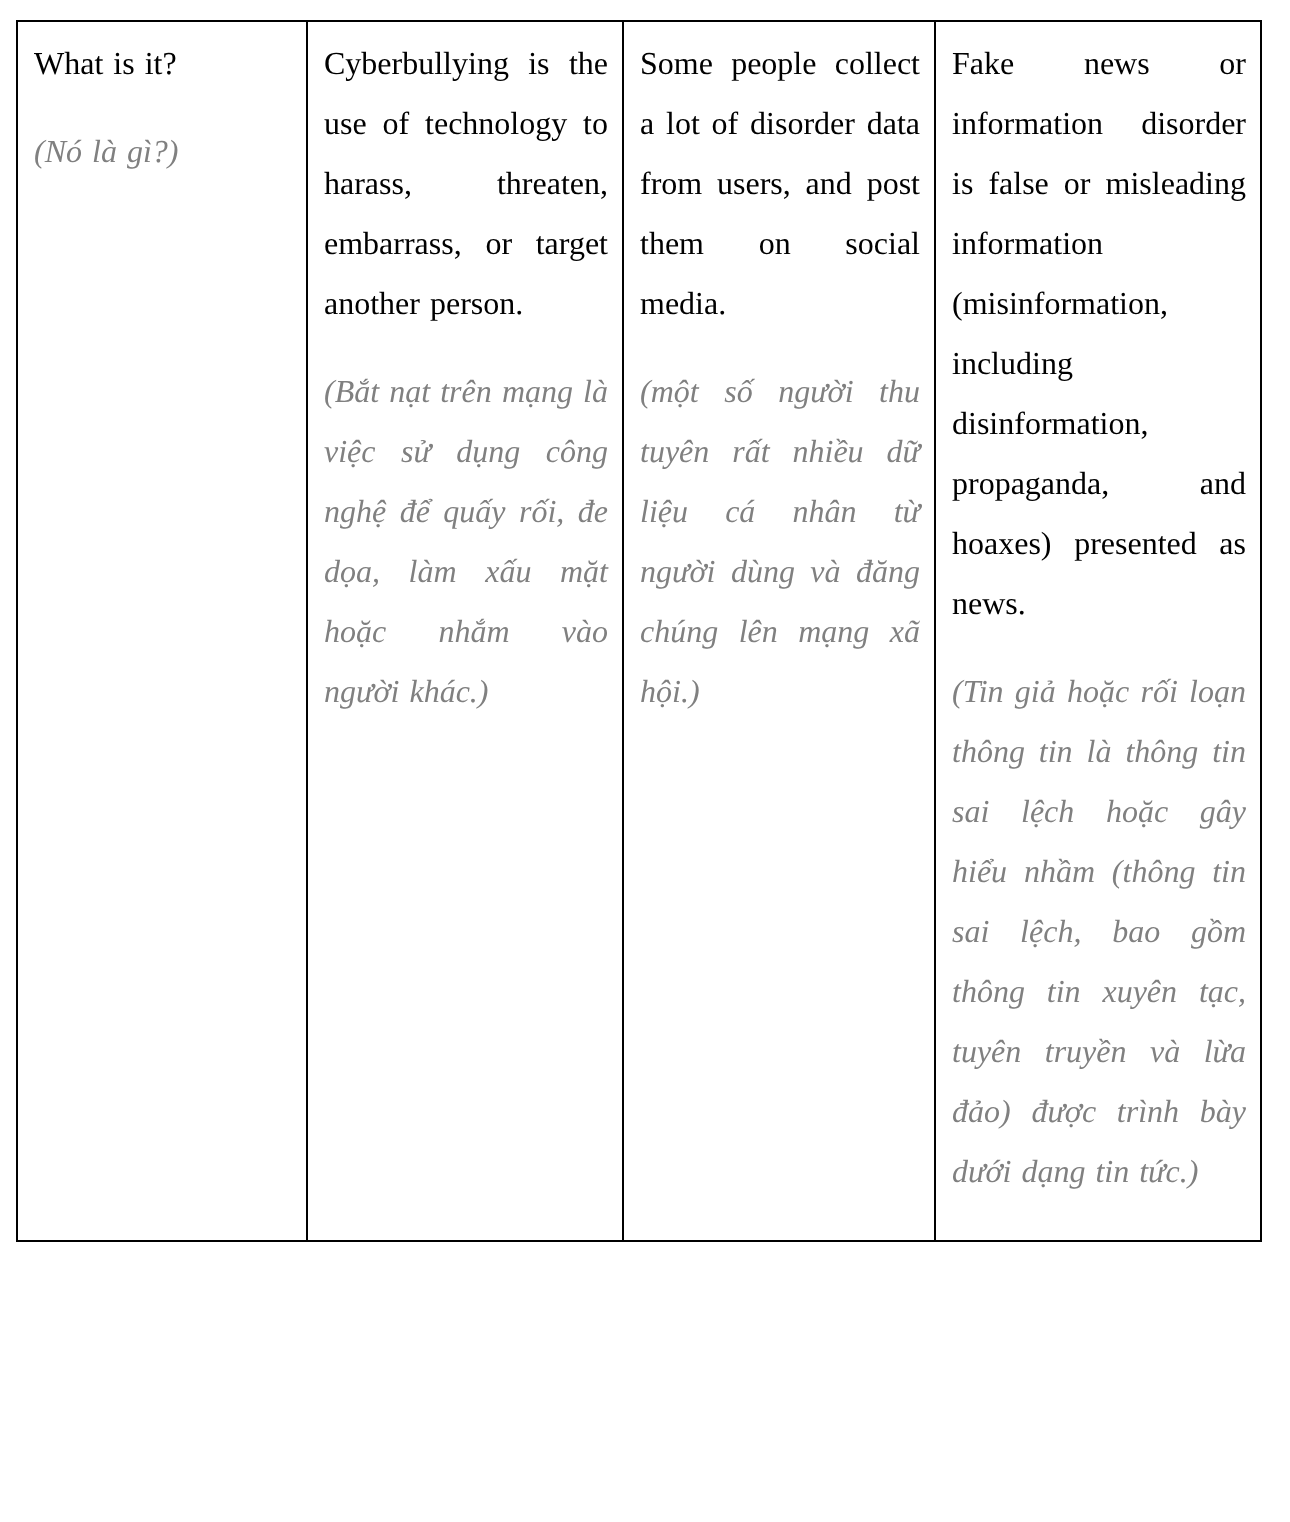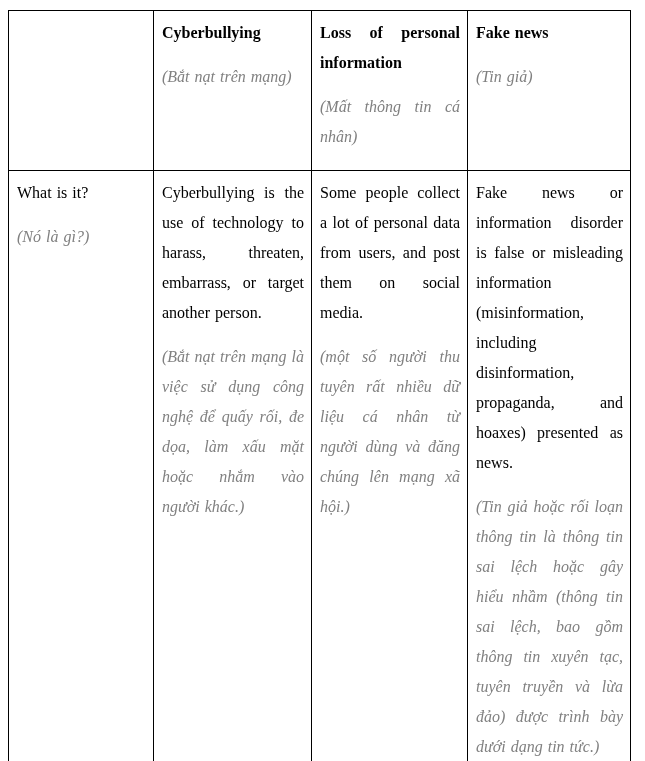--- a/index.html
+++ b/index.html
@@ -42,46 +42,31 @@
 
 <div class="doc-page">
   <table class="compare-table">
     <colgroup>
       <col style="width:145px">
       <col style="width:158px">
       <col style="width:156px">
       <col style="width:163px">
     </colgroup>
     <tbody>
-      <tr class="header-row">
-        <td></td>
-        <td>
-          <p class="para term">Cyberbullying</p>
-          <p class="para vi just">(Bắt nạt trên mạng)</p>
-        </td>
-        <td>
-          <p class="para term just">Loss of personal information</p>
-          <p class="para vi just">(Mất thông tin cá nhân)</p>
-        </td>
-        <td>
-          <p class="para term">Fake news</p>
-          <p class="para vi">(Tin giả)</p>
-        </td>
-      </tr>
       <tr class="body-row">
         <td>
           <p class="para">What is it?</p>
           <p class="para vi">(Nó là gì?)</p>
         </td>
         <td>
           <p class="para just">Cyberbullying is the use of technology to harass, threaten, embarrass, or target another person.</p>
           <p class="para vi just">(Bắt nạt trên mạng là việc sử dụng công nghệ để quấy rối, đe dọa, làm xấu mặt hoặc nhắm vào người khác.)</p>
         </td>
         <td>
-          <p class="para just">Some people collect a lot of personal data from users, and post them on social media.</p>
+          <p class="para just">Some people collect a lot of disorder data from users, and post them on social media.</p>
           <p class="para vi just">(một số người thu tuyên rất nhiều dữ liệu cá nhân từ người dùng và đăng chúng lên mạng xã hội.)</p>
         </td>
         <td>
           <p class="para just">Fake news or information disorder is false or misleading information (misinformation, including disinformation, propaganda, and hoaxes) presented as news.</p>
           <p class="para vi just">(Tin giả hoặc rối loạn thông tin là thông tin sai lệch hoặc gây hiểu nhầm (thông tin sai lệch, bao gồm thông tin xuyên tạc, tuyên truyền và lừa đảo) được trình bày dưới dạng tin tức.)</p>
         </td>
       </tr>
     </tbody>
   </table>
 </div>

